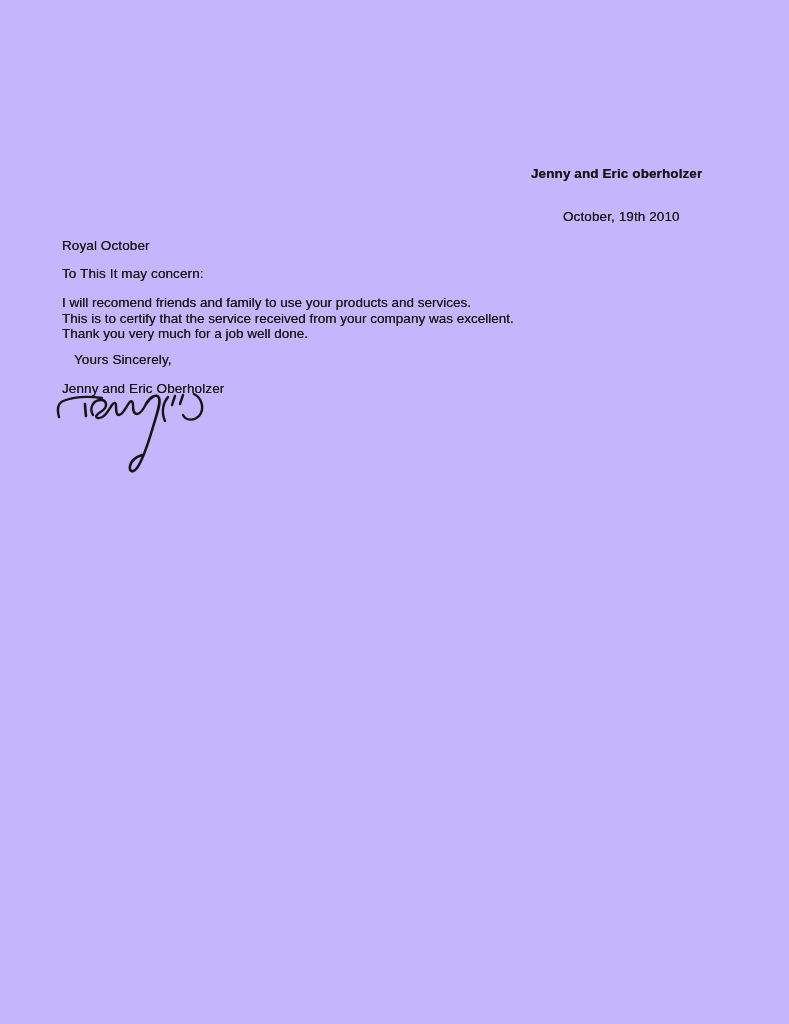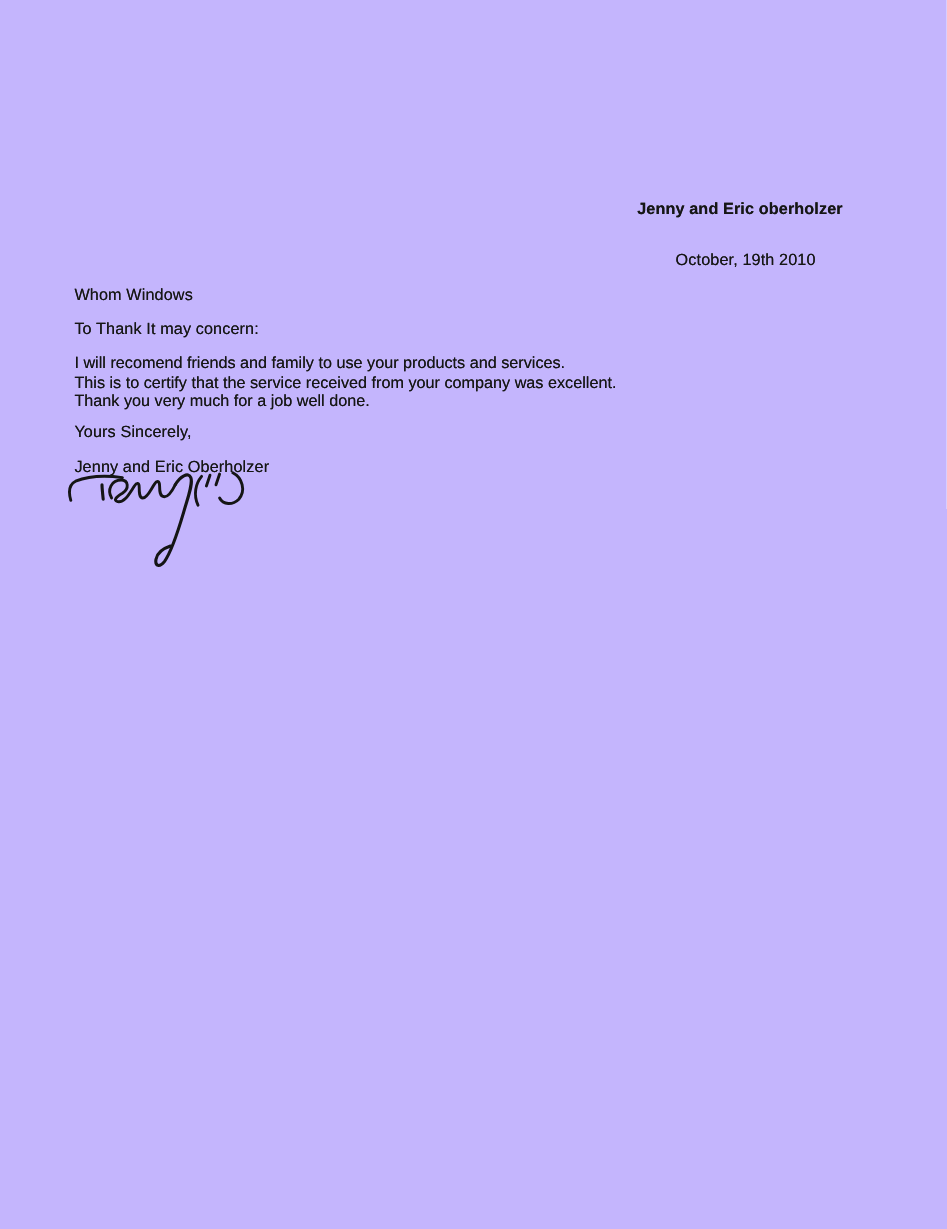--- a/index.html
+++ b/index.html
@@ -50,21 +50,21 @@
     left: 62px;
     top: 295px;
   }
   .body-line {
     font-size: 13.5px;
     line-height: 15.5px;
     white-space: nowrap;
     text-shadow: 0 0 0.4px #333;
   }
   .closing {
-    left: 62px;
+    left: 74px;
     top: 352px;
     text-align: right;
   }
   .signature-name {
     left: 62px;
     top: 381px;
   }
   .signature-svg {
     position: absolute;
     left: 56px;
@@ -81,23 +81,23 @@
 </style>
 </head>
 <body>
 
 <div class="page">
 
   <div class="txt sender-name">Jenny and Eric oberholzer</div>
 
   <div class="txt date-line">October, 19th 2010</div>
 
-  <div class="txt recipient">Whom Windows</div>
+  <div class="txt recipient">Royal October</div>
 
-  <div class="txt salutation">To Thank It may concern:</div>
+  <div class="txt salutation">To This It may concern:</div>
 
   <div class="body-block">
     <div class="body-line">I will recomend friends and family to use your products and services.</div>
     <div class="body-line">This is to certify that the service received from your company was excellent.</div>
     <div class="body-line">Thank you very much for a job well done.</div>
   </div>
 
   <div class="txt closing">Yours Sincerely,</div>
 
   <div class="txt signature-name">Jenny and Eric Oberholzer</div>

